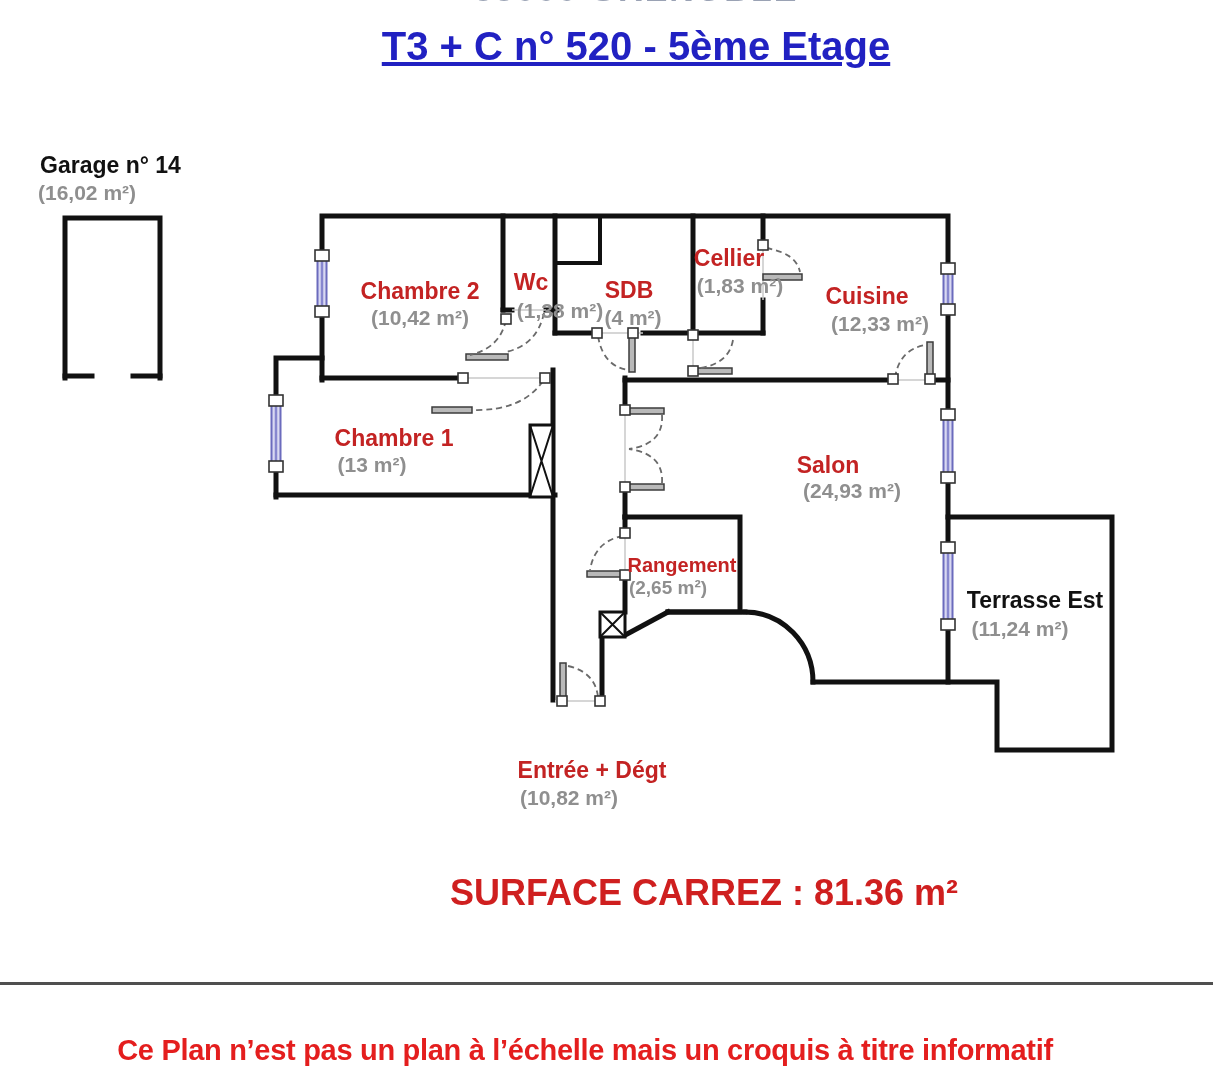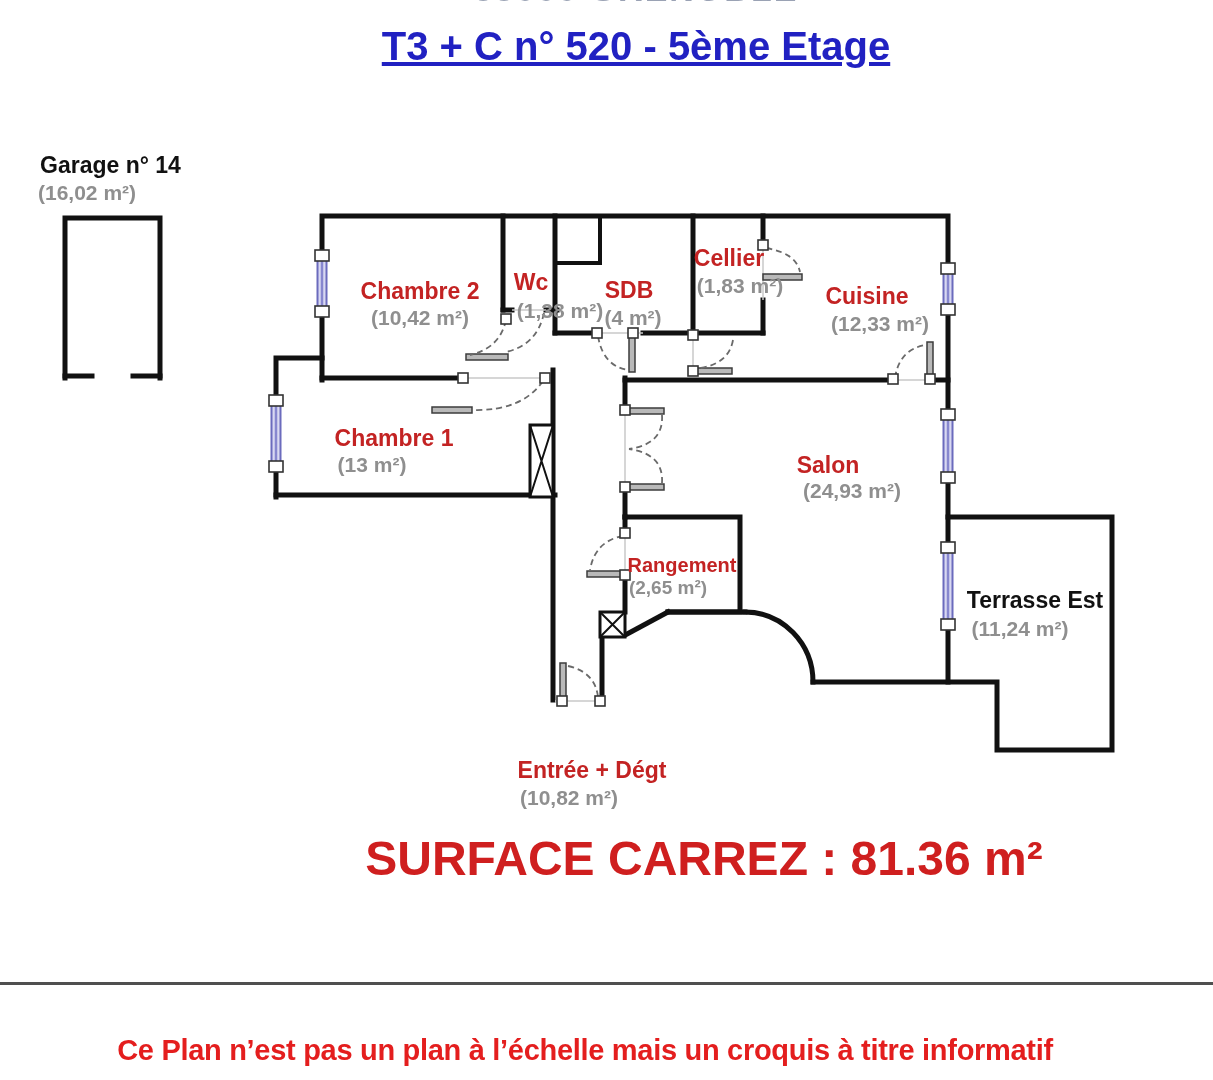--- a/index.html
+++ b/index.html
@@ -5,22 +5,22 @@
   html,body{margin:0;padding:0;background:#ffffff;}
   body{width:1213px;height:1080px;position:relative;overflow:hidden;
        font-family:"Liberation Sans","DejaVu Sans",sans-serif;}
   .abs{position:absolute;}
   #clipped-top{top:0;left:636px;transform:translateX(-50%);height:9px;overflow:hidden;}
   #clipped-top span{display:block;margin-top:-30px;font-size:34px;font-weight:bold;
        color:#9aa2b4;letter-spacing:2px;white-space:nowrap;}
   #main-title{top:24px;left:636px;transform:translateX(-50%);
        font-size:40px;font-weight:bold;color:#2121c2;text-decoration:underline;
        white-space:nowrap;}
-  #surface-line{top:831px;left:704px;transform:translateX(-50%);
-       font-size:48px;font-weight:bold;color:#cf1f1f;white-space:nowrap;}
+  #surface-line{top:872px;left:704px;transform:translateX(-50%);
+       font-size:36px;font-weight:bold;color:#cf1f1f;white-space:nowrap;}
   #separator{top:982px;left:0;width:1213px;height:3px;background:#4f4f4f;}
   #disclaimer{top:1034px;left:585px;transform:translateX(-50%);
        font-size:29px;font-weight:bold;color:#e41e1e;white-space:nowrap;
        letter-spacing:-0.3px;}
   svg text{font-family:"Liberation Sans","DejaVu Sans",sans-serif;font-weight:bold;}
   .room-name{fill:#c32323;font-size:23px;}
   .room-name-sm{fill:#c32323;font-size:20px;}
   .room-area{fill:#8f8f8f;font-size:21px;}
   .room-area-sm{fill:#8f8f8f;font-size:19px;}
   .black-name{fill:#111111;font-size:23px;}

